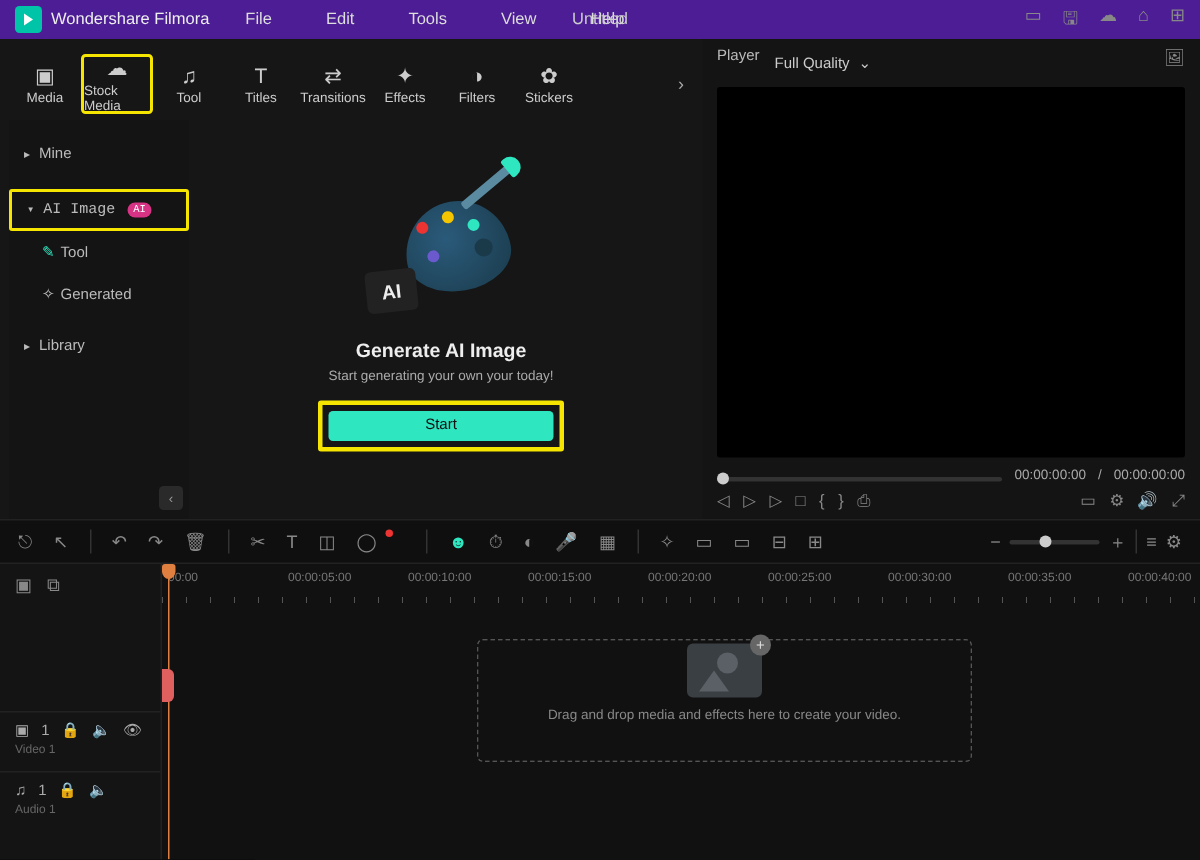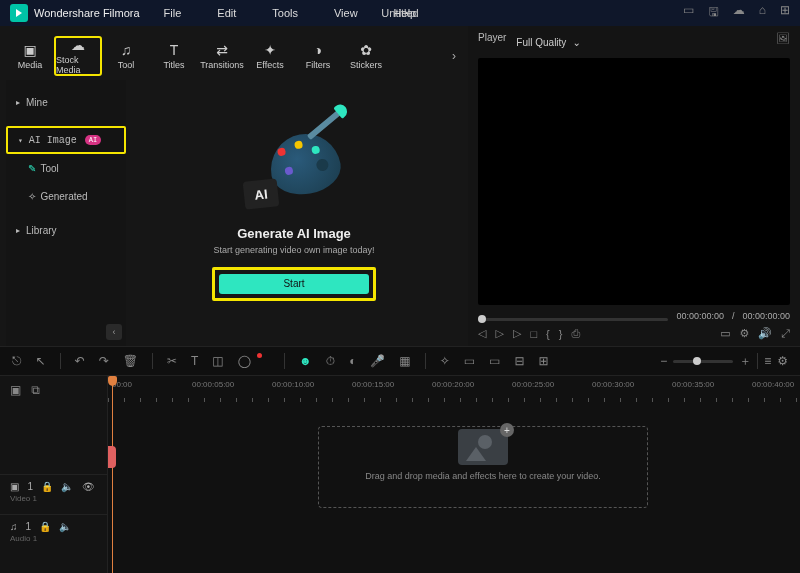--- a/index.html
+++ b/index.html
@@ -1,19 +1,19 @@
 <!DOCTYPE html>
 <html><head>
 <meta charset="utf-8">
 <style>
 * { margin: 0; padding: 0; box-sizing: border-box; }
 body { width: 800px; height: 573px; background: #0d0d0d; font-family: -apple-system, "Segoe UI", sans-serif; color: #ccc; font-size: 11px; overflow: hidden; position: relative; }
 
 
-.titlebar { height: 26px; display: flex; align-items: center; padding: 0 10px; background: #0f172a; }
+.titlebar { height: 26px; display: flex; align-items: center; padding: 0 10px; background: #4c1d95; }
 .logo { width: 18px; height: 18px; background: #00c4a7; border-radius: 3px; margin-right: 6px; display:flex; align-items:center; justify-content:center; }
 .logo::before { content:""; width:0;height:0;border-left:6px solid #fff;border-top:4px solid transparent;border-bottom:4px solid transparent; }
 .app-name { font-size: 11px; font-weight: 500; color: #eee; margin-right: 24px; }
 .menu { display: flex; gap: 36px; }
 .menu span { font-size: 11px; color: #ddd; cursor: pointer; }
 .project-title { position: absolute; left: 50%; transform: translateX(-50%); font-size: 11px; color: #ccc; }
 .title-icons { margin-left: auto; display: flex; gap: 14px; }
 .title-icons span { color: #888; font-size: 12px; cursor: pointer; }
 
 
@@ -198,21 +198,21 @@
           <div class="palette">
             <div class="dot" style="background:#e33;left:10px;top:10px"></div>
             <div class="dot" style="background:#f5c500;left:28px;top:6px"></div>
             <div class="dot" style="background:#2ee6c0;left:44px;top:14px"></div>
             <div class="dot" style="background:#6a5acd;left:14px;top:30px"></div>
           </div>
           <div class="brush"></div>
           <div class="ai-card">AI</div>
         </div>
         <div class="gen-title">Generate AI Image</div>
-        <div class="gen-sub">Start generating video own image today!</div>
+        <div class="gen-sub">Start generating your own your today!</div>
         <div class="start-wrap">
           <button class="start-btn">Start</button>
         </div>
       </div>
     </div>
   </div>
 
   <div class="preview">
     <div class="pv-head">
       <span class="pv-head-label">Player</span>

